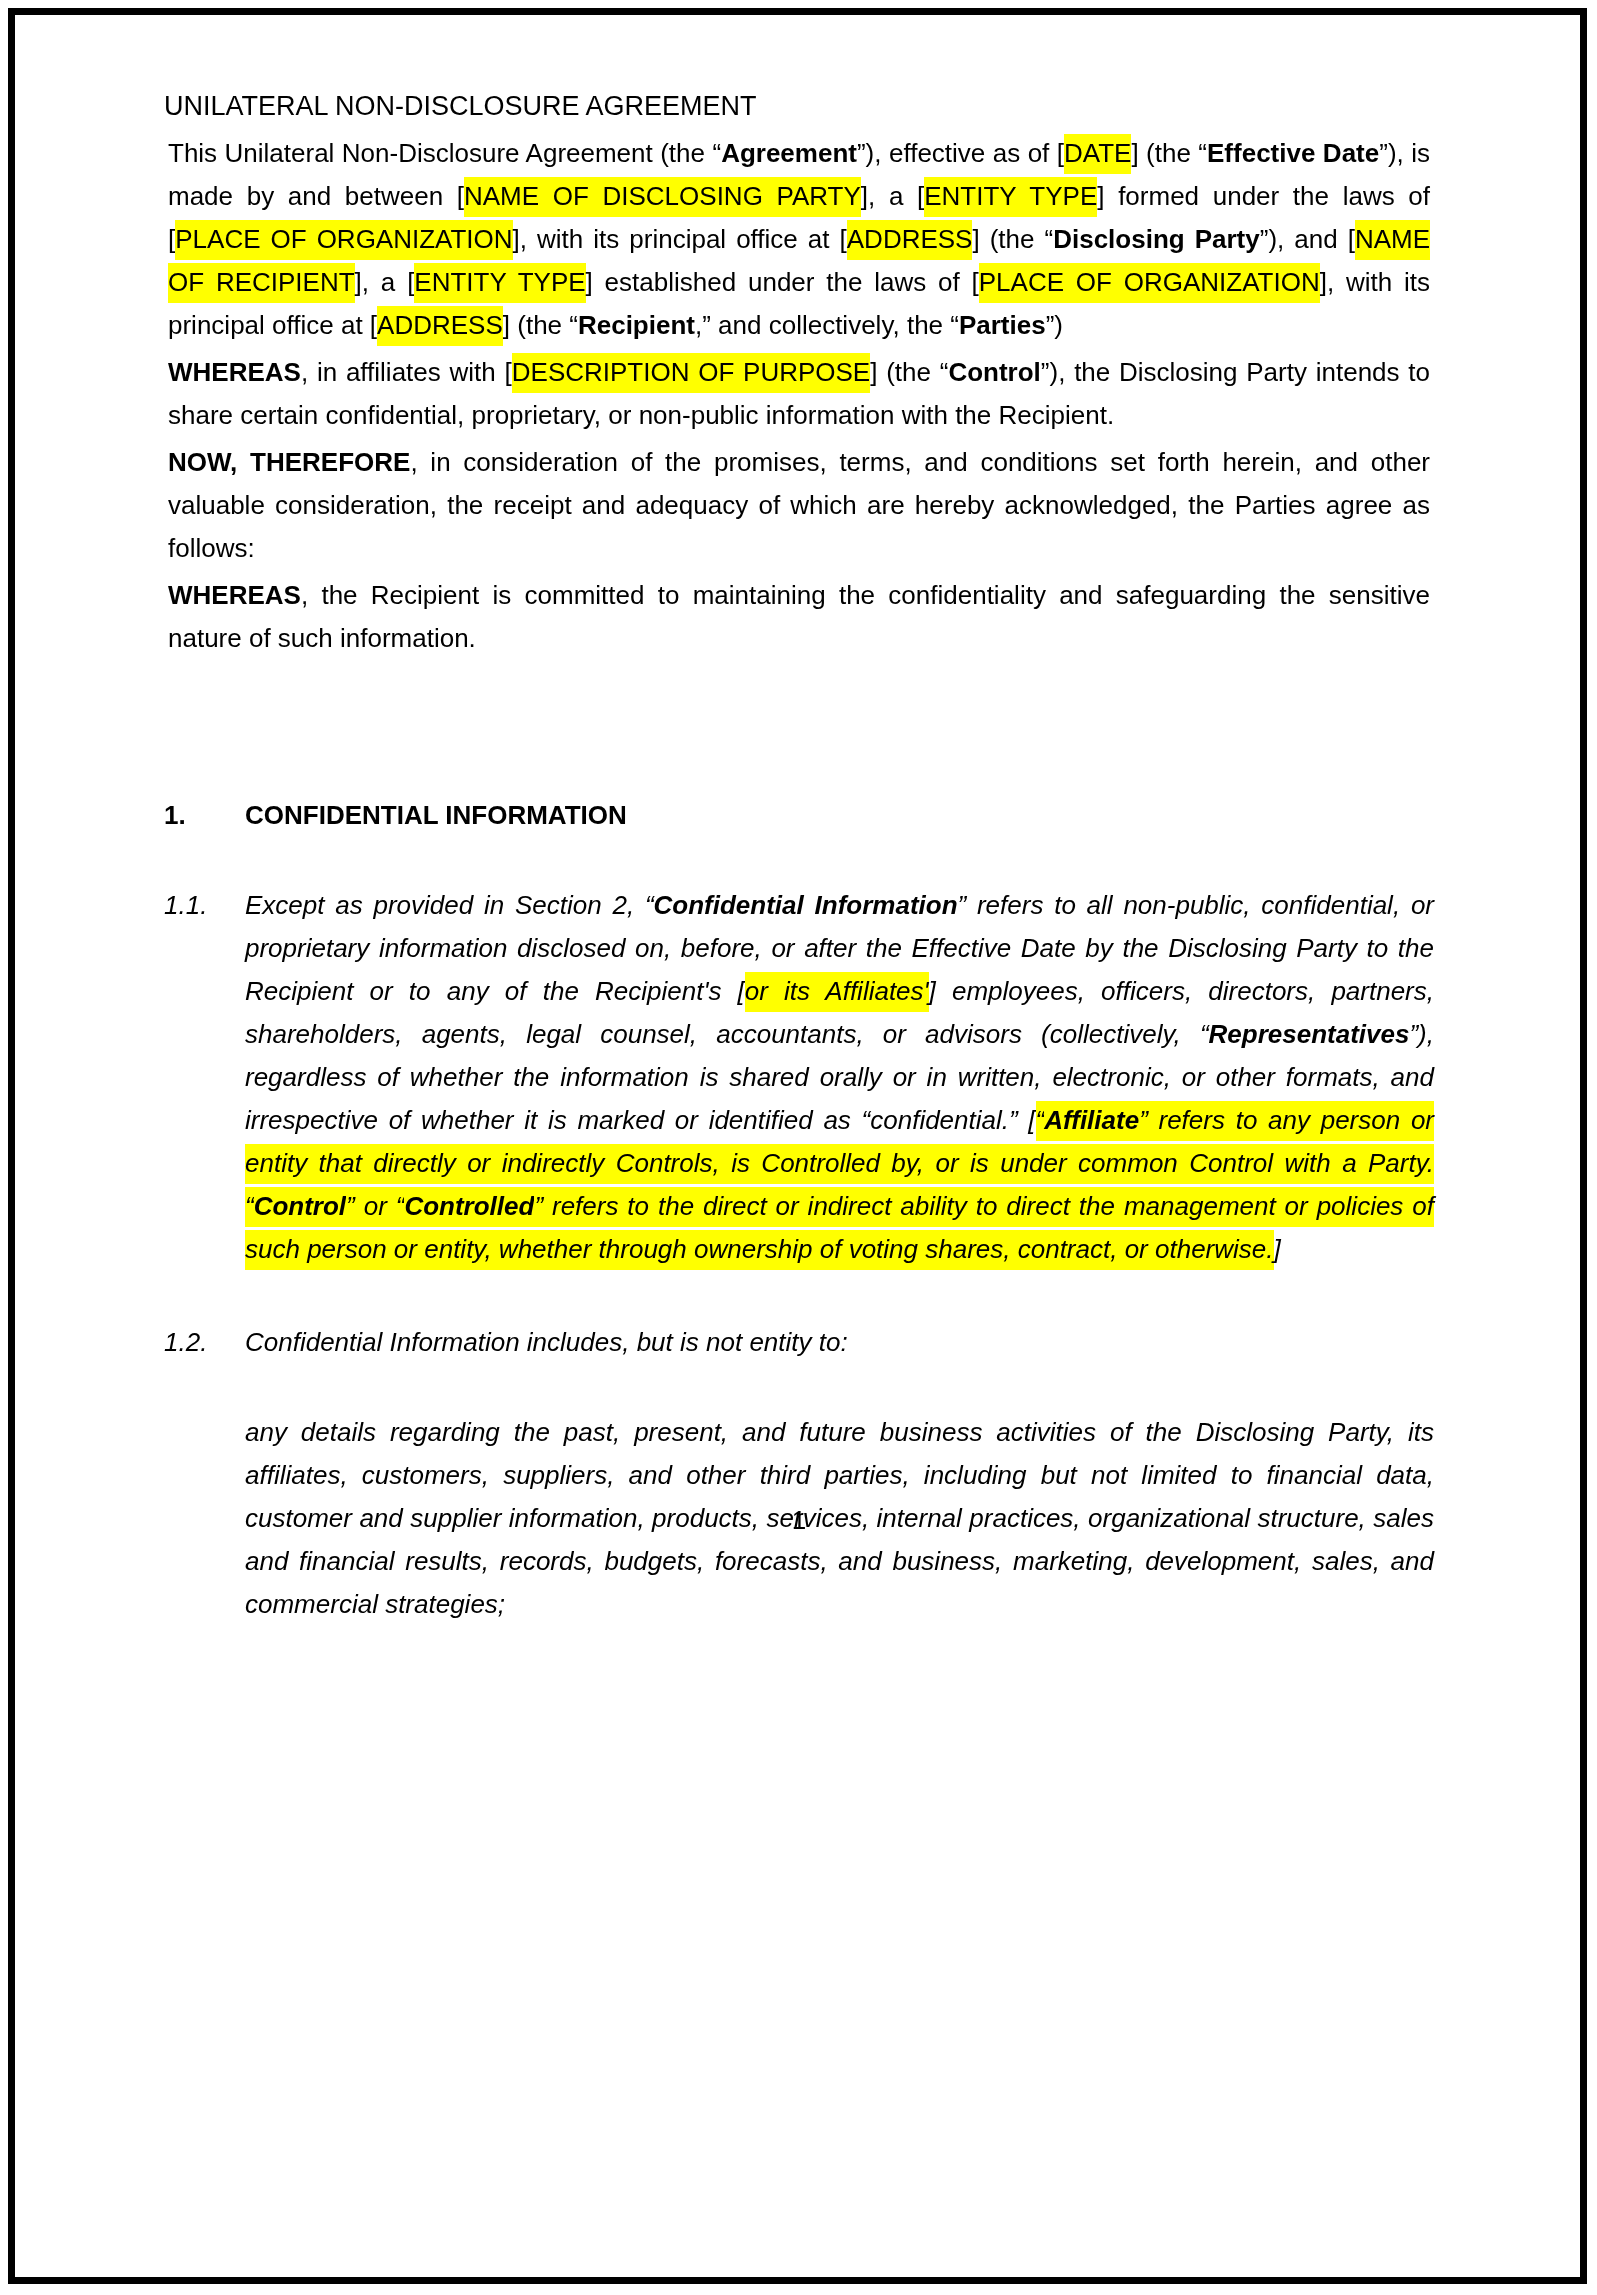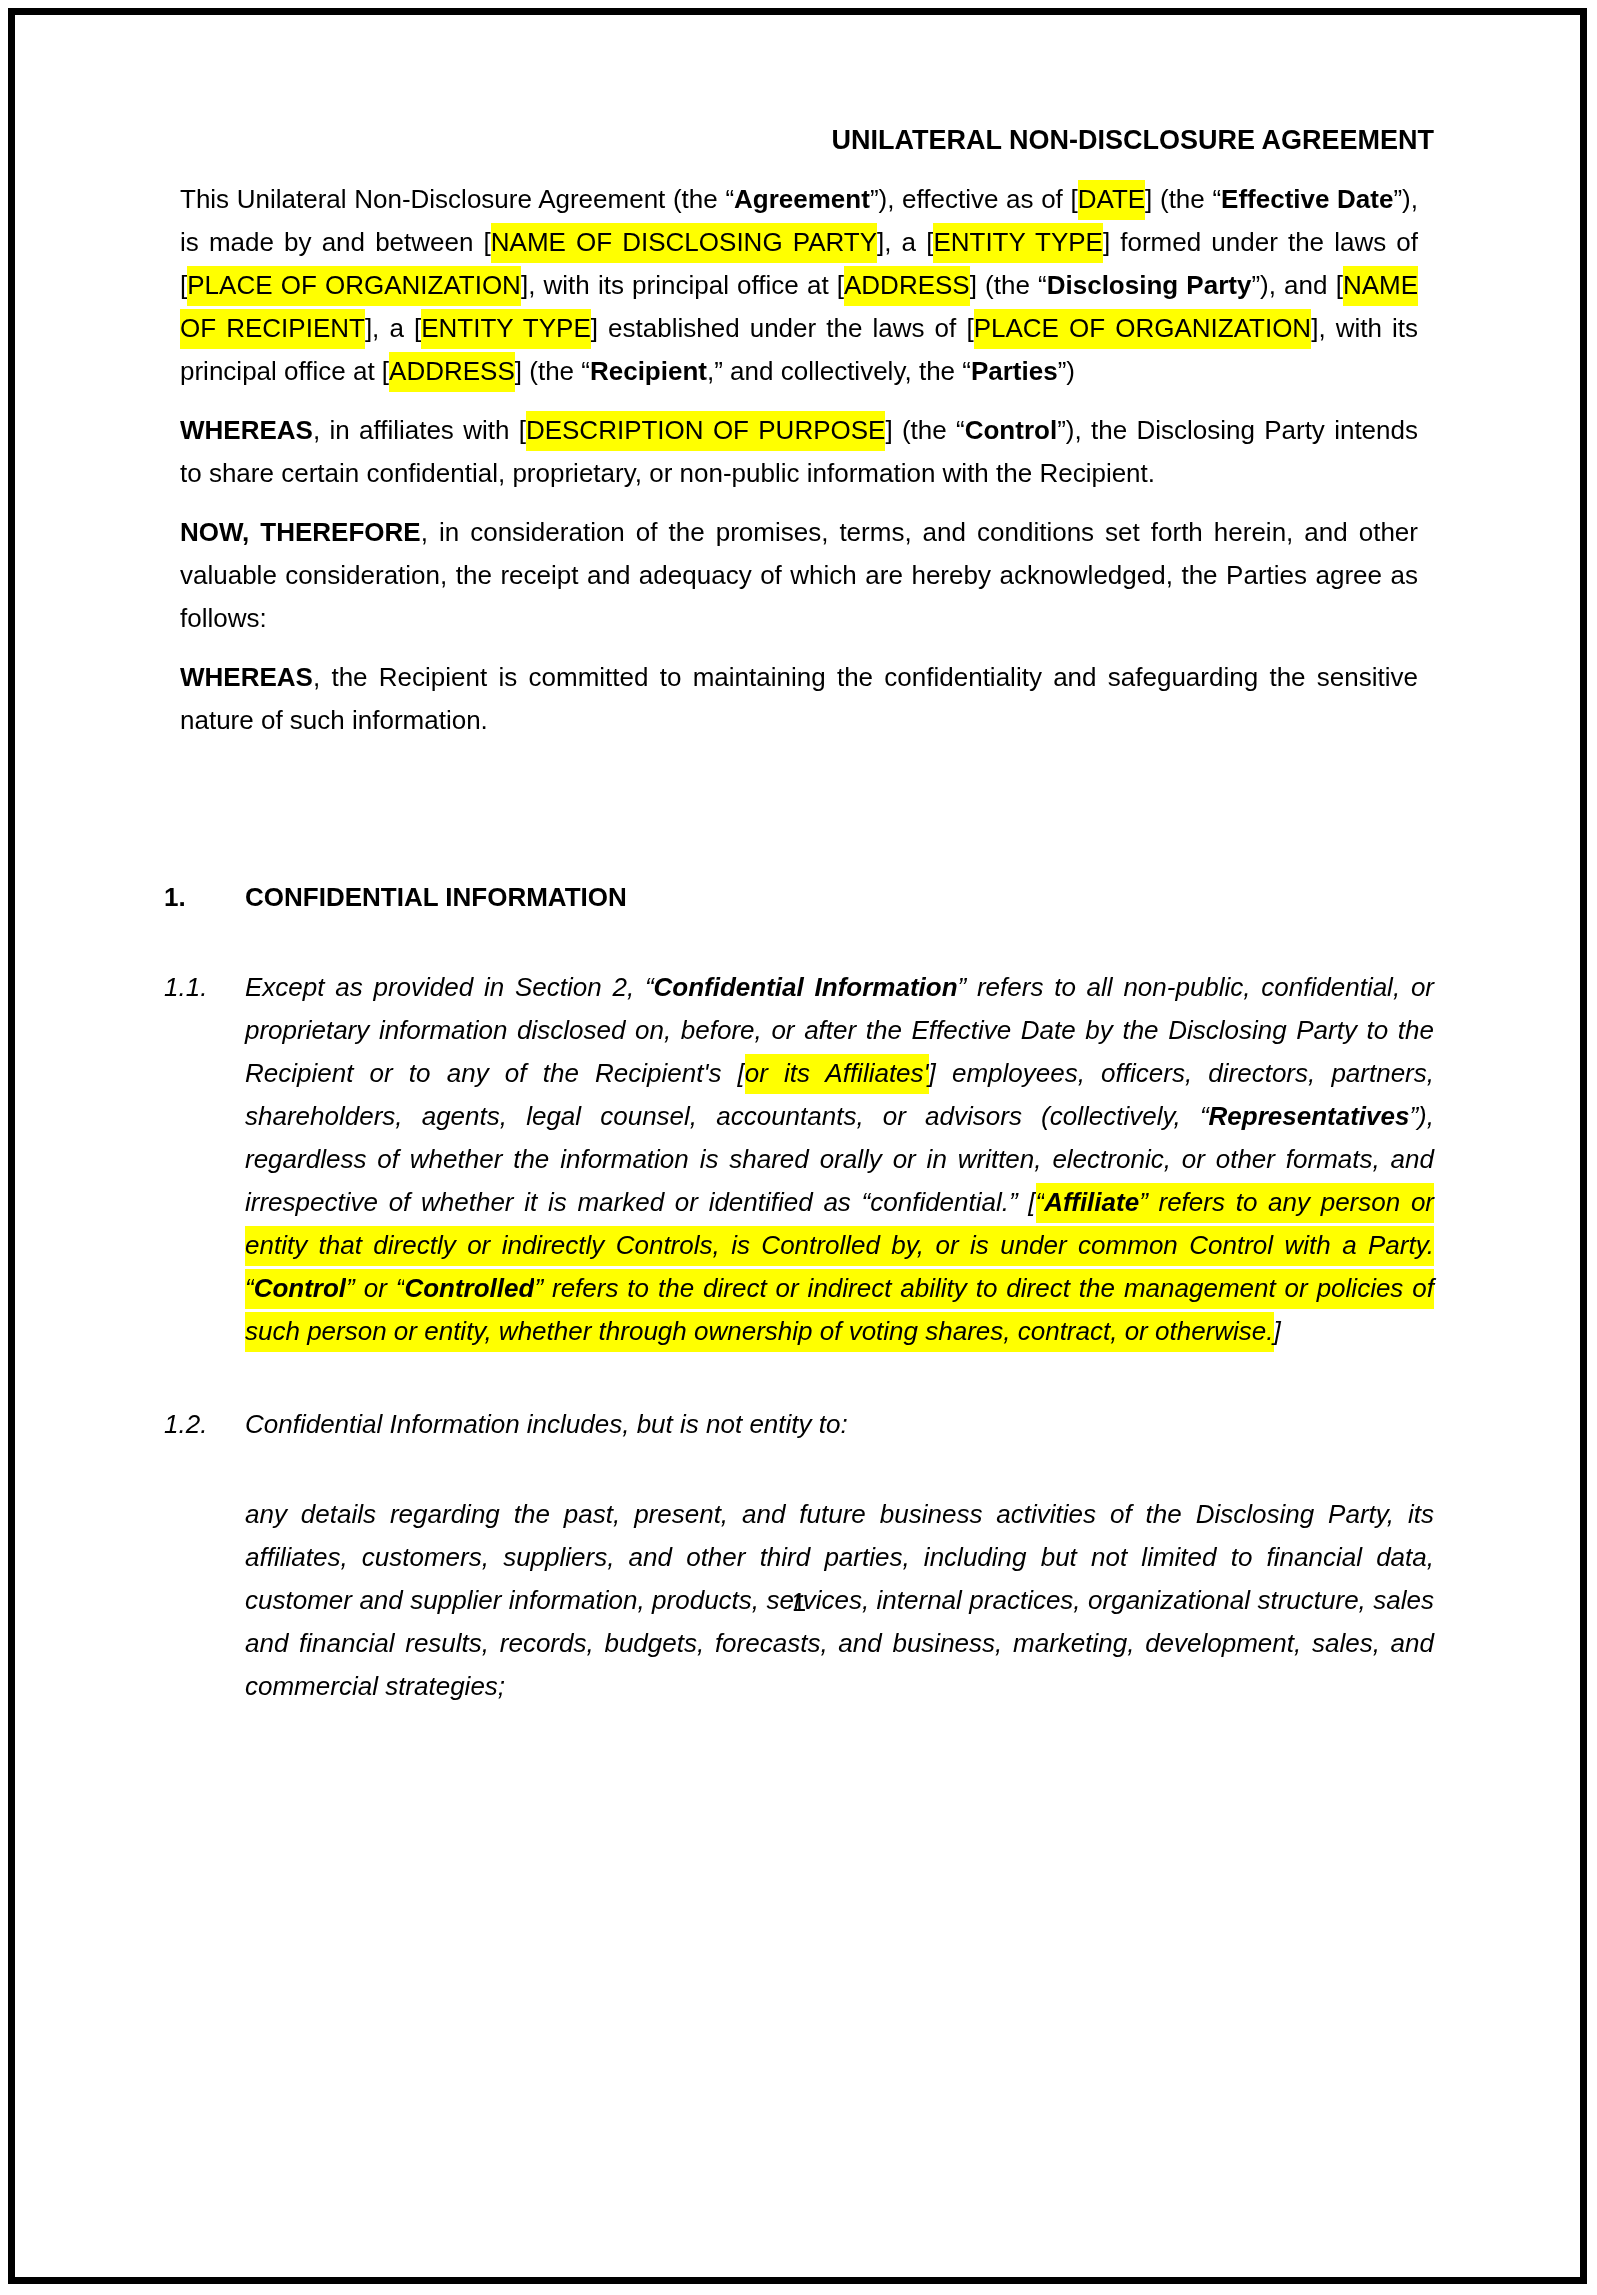--- a/index.html
+++ b/index.html
@@ -25,28 +25,28 @@
   }
 
   .content {
     position: absolute;
     left: 164px;
     right: 164px;
     top: 0;
   }
 
   .title {
-    margin-top: 119px;
-    text-align: right;
-    font-weight: bold;
+    margin-top: 85px;
+    text-align: left;
+    font-weight: normal;
     font-size: 27px;
   }
 
   p.para {
-    margin: 16px;
+    margin: 4px;
     text-align: justify;
   }
   .intro { margin-top: 52px; }
   .r1 { margin-top: 84px; }
   .r2 { margin-top: 127px; }
   .r3 { margin-top: 137px; }
 
   .sec-head {
     display: flex;
     margin-top: 134px;

